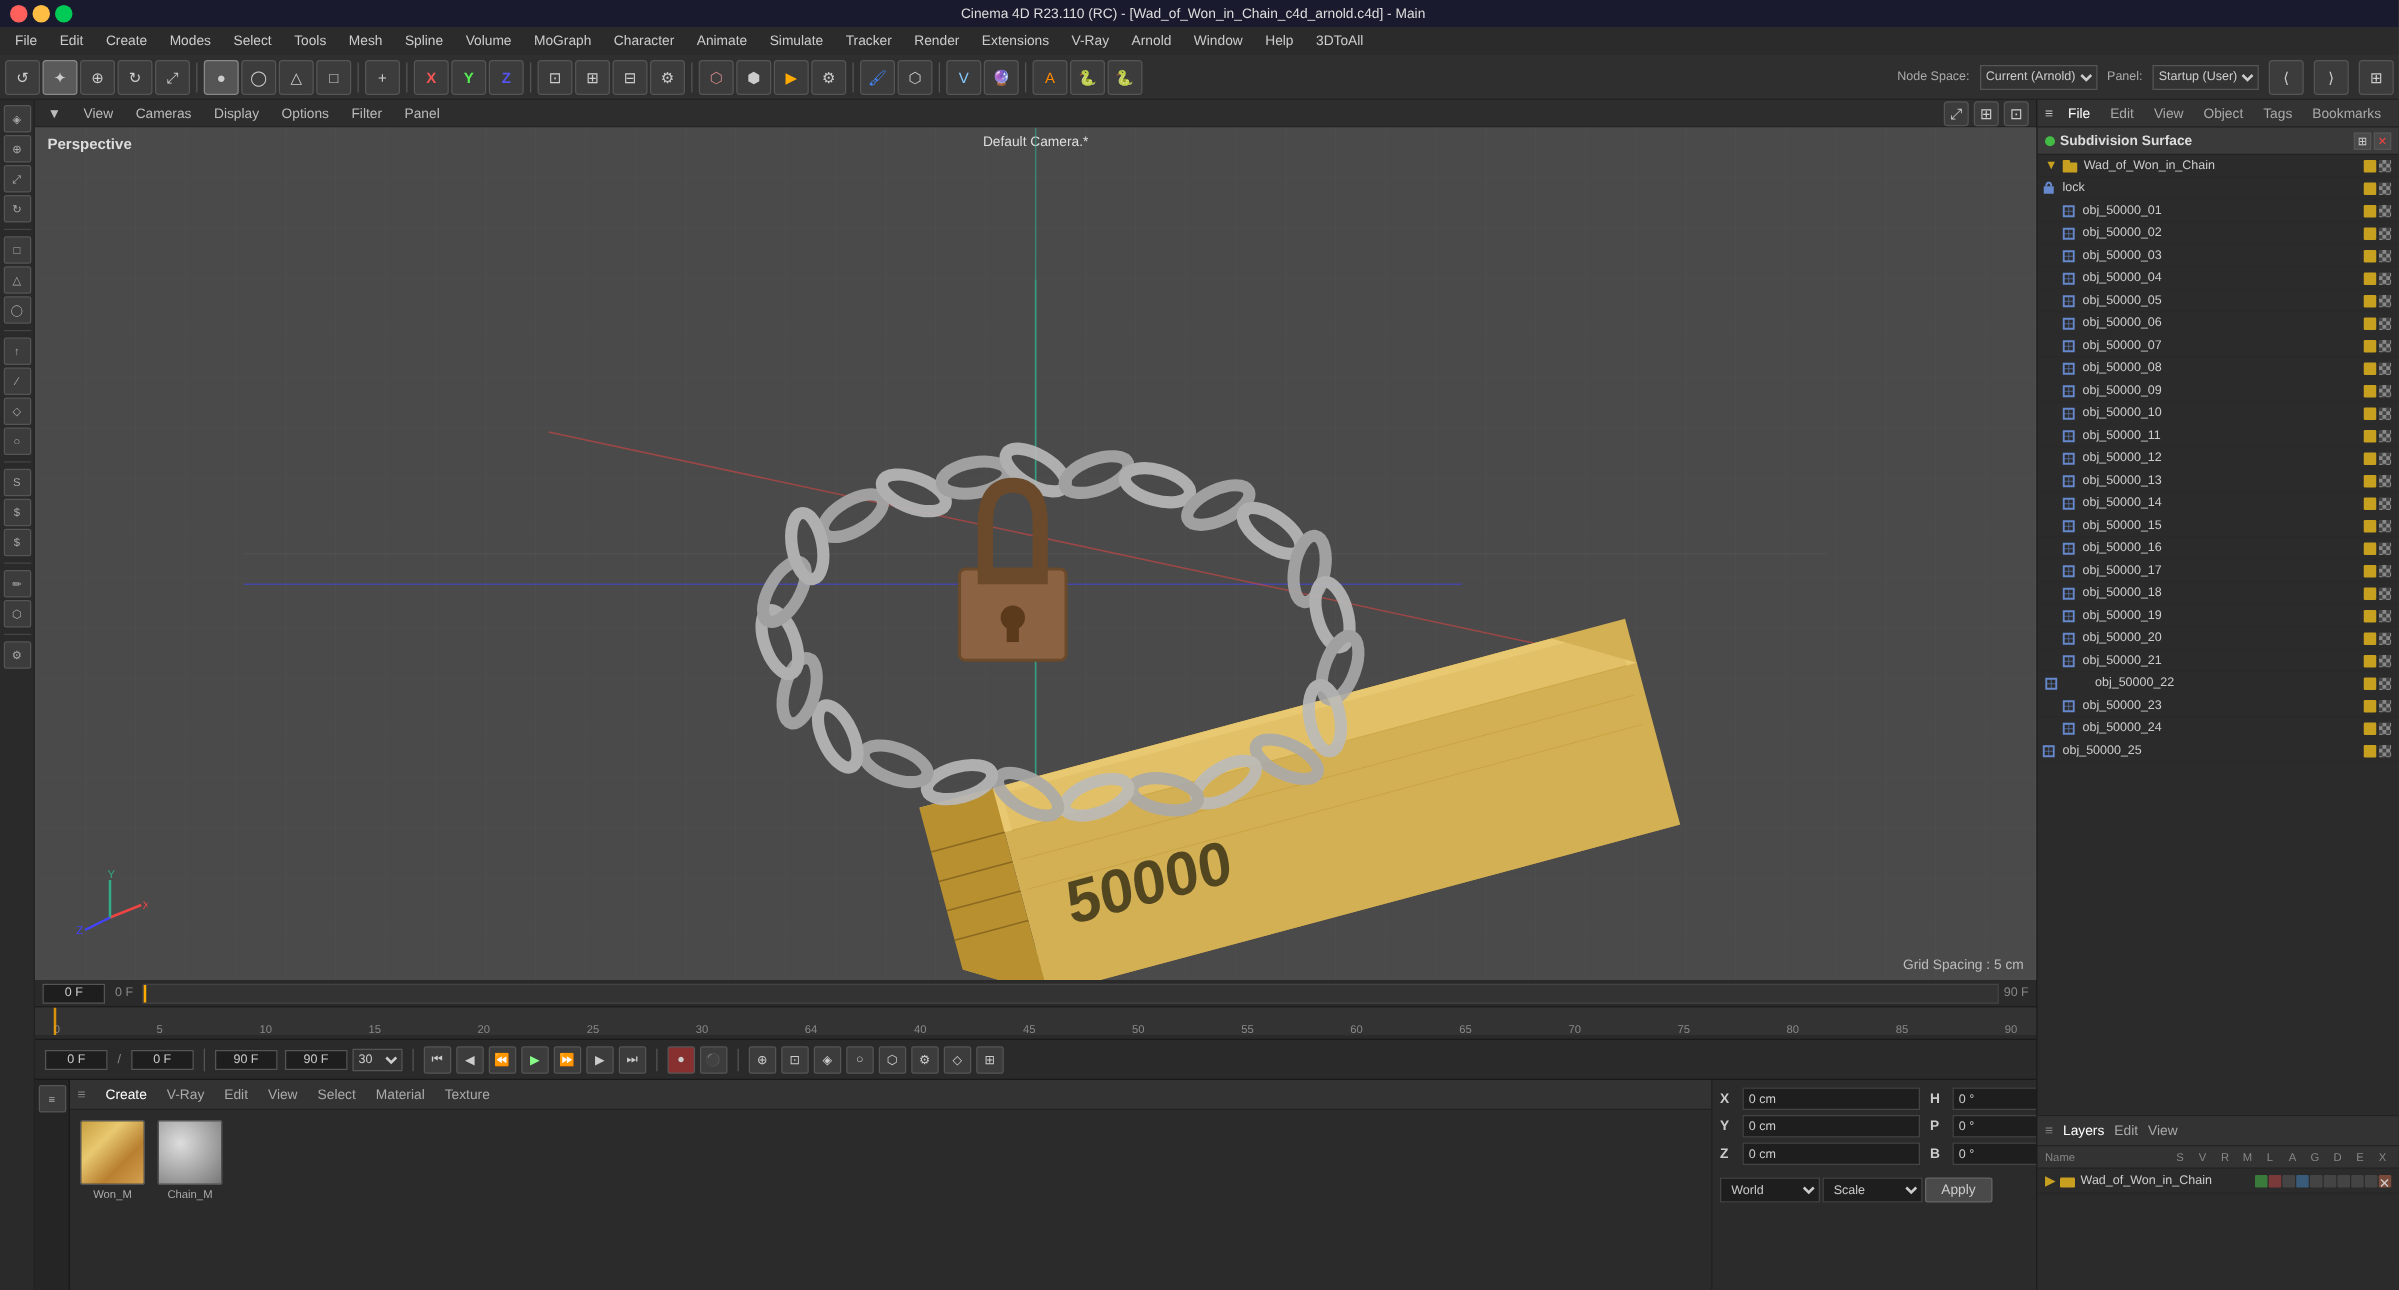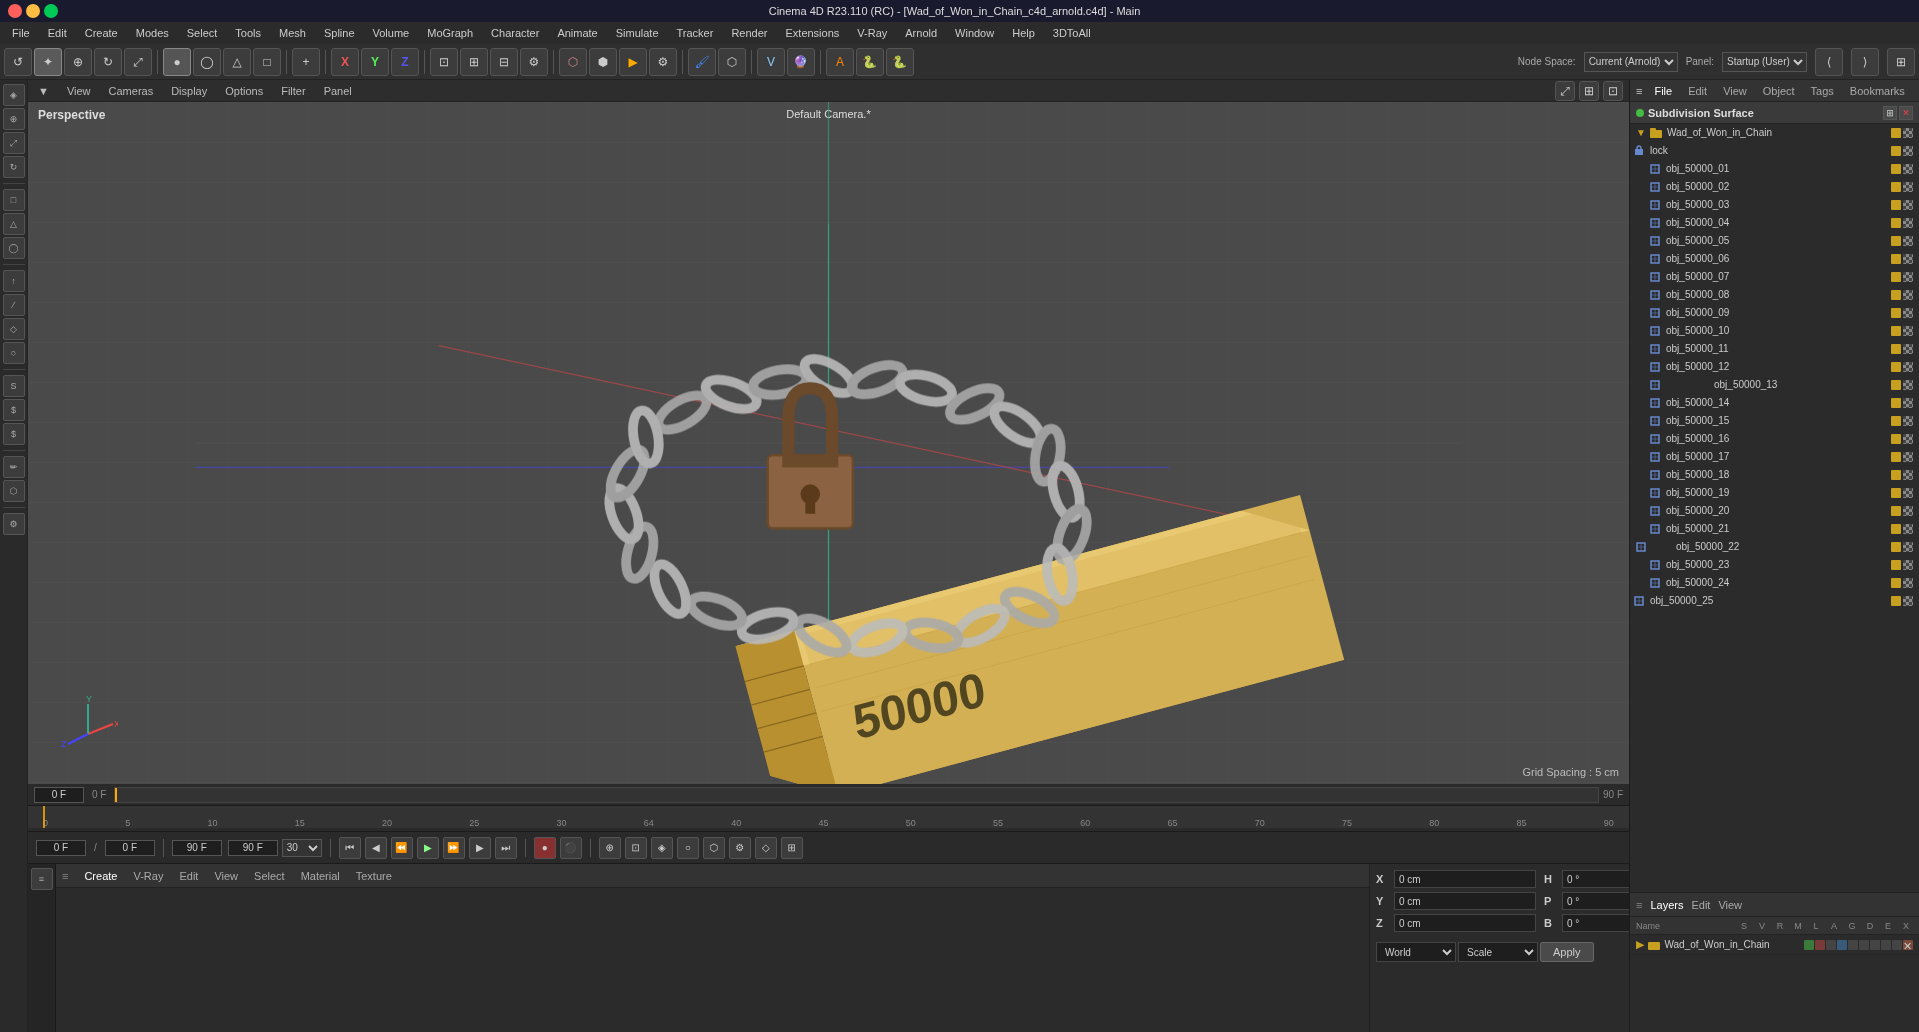--- a/index.html
+++ b/index.html
@@ -556,20 +556,34 @@
           <div id="material-header">
             <span style="color:#888;margin-right:4px;">≡</span>
             <div class="mat-tab active">Create</div>
             <div class="mat-tab">V-Ray</div>
             <div class="mat-tab">Edit</div>
             <div class="mat-tab">View</div>
             <div class="mat-tab">Select</div>
             <div class="mat-tab">Material</div>
             <div class="mat-tab">Texture</div>
           </div>
+          <div id="material-items">
+
+            <div class="mat-item">
+              <div class="mat-preview" style="background:linear-gradient(135deg,#c8a040,#e8c870,#b88030,#d4a050);">
+              </div>
+              <div class="mat-name">Won_M</div>
+            </div>
+
+            <div class="mat-item">
+              <div class="mat-preview" style="background:radial-gradient(circle at 35% 35%, #ddd, #aaa, #777);">
+              </div>
+              <div class="mat-name">Chain_M</div>
+            </div>
+          </div>
         </div>
 
         <div id="coord-panel">
           <div style="display:flex;gap:8px;">
 
             <div style="flex:1;">
               <div class="coord-row">
                 <span class="coord-label">X</span>
                 <input class="coord-input" value="0 cm" style="">
               </div>
@@ -832,21 +846,21 @@
                   <line x1="6" y1="2" x2="6" y2="10" stroke="#6688cc" stroke-width="0.5"></line>
                   <line x1="2" y1="6" x2="10" y2="6" stroke="#6688cc" stroke-width="0.5"></line>
                 </svg>
       </div>
       <span class="scene-item-name">obj_50000_12</span>
       <div class="scene-item-dots">
         <div class="dot dot-yellow"></div>
         <div class="dot dot-checker"></div>
       </div>
     </div>
-            <div class="scene-item" style="padding-left: 18px; gap: 48px;">
+            <div class="scene-item" style="padding-left: 18px;">
       <div class="scene-item-icon">
         <svg width="12" height="12" viewBox="0 0 12 12">
                   <polygon points="2,2 10,2 10,10 2,10" fill="none" stroke="#6688cc" stroke-width="1.5"></polygon>
                   <line x1="6" y1="2" x2="6" y2="10" stroke="#6688cc" stroke-width="0.5"></line>
                   <line x1="2" y1="6" x2="10" y2="6" stroke="#6688cc" stroke-width="0.5"></line>
                 </svg>
       </div>
       <span class="scene-item-name">obj_50000_13</span>
       <div class="scene-item-dots">
         <div class="dot dot-yellow"></div>

